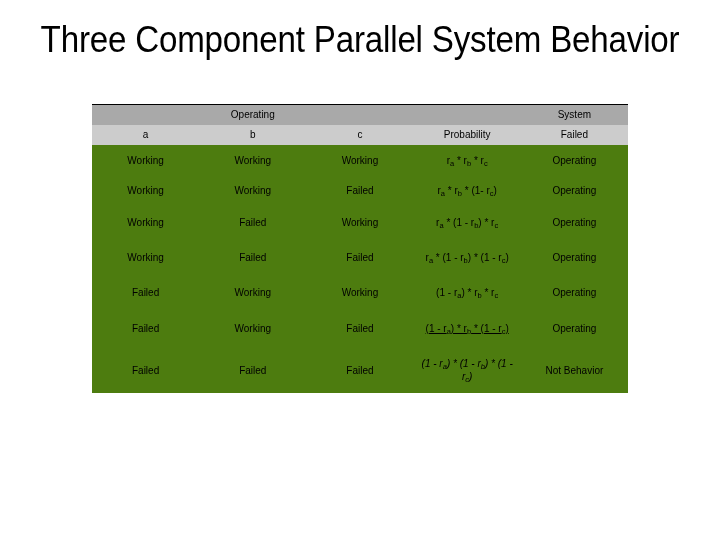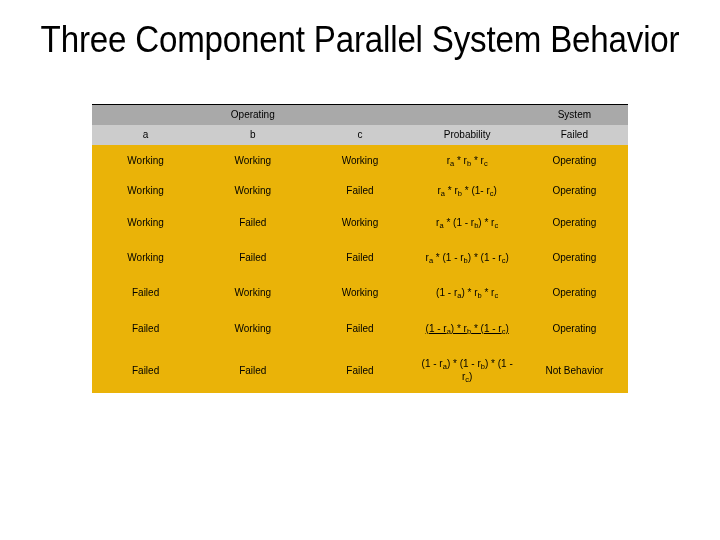--- a/index.html
+++ b/index.html
@@ -77,21 +77,21 @@
   tr.hdr-sub th {
     background: #cccccc;
     height: 20px;
     font-size: 10px;
     font-weight: 400;
     line-height: 20px;
   }
 
   
   tr.body-row td {
-    background: #eab308;
+    background: #4d7c0f;
     font-size: 10px;
     font-weight: 400;
     line-height: 13px;
   }
   tr.r1 td { height: 30px; }
   tr.r2 td { height: 30px; }
   tr.r3 td { height: 35px; }
   tr.r4 td { height: 35px; }
   tr.r5 td { height: 35px; }
   tr.r6 td { height: 37px; }
@@ -178,18 +178,18 @@
         <td>Failed</td>
         <td>Working</td>
         <td>Failed</td>
         <td><span class="formula" style="max-width:86px;text-decoration:underline;">(1 - r<sub>a</sub>) * r<sub>b</sub> * (1 - r<sub>c</sub>)</span></td>
         <td>Operating</td>
       </tr>
       <tr class="body-row r7">
         <td>Failed</td>
         <td>Failed</td>
         <td>Failed</td>
-        <td><span class="formula" style="max-width:96px;">(1 - r<sub>a</sub>) * (1 - r<sub>b</sub>) * (1 - r<sub>c</sub>)</span></td>
+        <td><span class="formula" style="max-width:96px;font-style:italic;">(1 - r<sub>a</sub>) * (1 - r<sub>b</sub>) * (1 - r<sub>c</sub>)</span></td>
         <td>Not Behavior</td>
       </tr>
     </tbody>
   </table>
 </div>
 
 </body></html>

